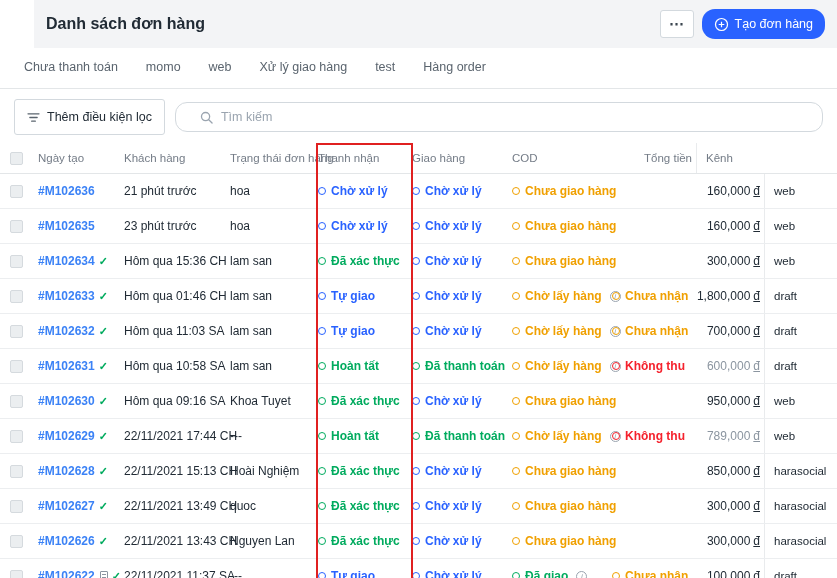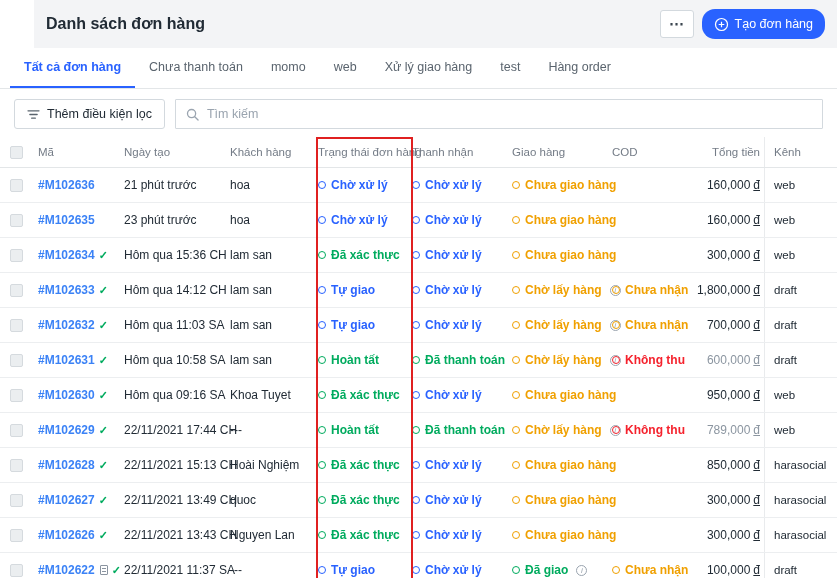--- a/index.html
+++ b/index.html
@@ -13,22 +13,22 @@
   .more-btn { width:34px; height:28px; background:#fff; border:1px solid #d3d9de; border-radius:3px; font-size:15px; font-weight:bold; color:#3c4650; display:flex; align-items:center; justify-content:center; cursor:pointer; }
   .create-btn { height:30px; background:#2962ff; border:none; border-radius:13px; color:#fff; font-size:12.5px; padding:0 12px; display:flex; align-items:center; gap:6px; cursor:pointer; font-family:inherit; }
 
   
   .tabs { background:#fff; border-bottom:1px solid #e3e6e8; display:flex; padding:0 10px; height:41px; }
   .tab { padding:0 14px; display:flex; align-items:center; font-size:12.5px; color:#5a646e; cursor:pointer; border-bottom:2px solid transparent; white-space:nowrap; }
   .tab.active { color:#2962ff; border-bottom-color:#2962ff; font-weight:bold; }
 
   
   .filter-row { display:flex; gap:10px; padding:10px 14px 8px 14px; align-items:center; }
-  .filter-btn { height:30px; border:1px solid #d3d9de; background:#fff; border-radius:3px; padding:0 12px; font-size:12.5px; color:#212b35; display:inline-flex; align-items:center; gap:7px; cursor:pointer; font-family:inherit; white-space:nowrap; }
-  .search-box { flex:1; height:30px; border:1px solid #d3d9de; border-radius:1px; display:flex; align-items:center; padding:0 10px; gap:8px; background:#fff; }
+  .filter-btn { height:36px; border:1px solid #d3d9de; background:#fff; border-radius:3px; padding:0 12px; font-size:12.5px; color:#212b35; display:inline-flex; align-items:center; gap:7px; cursor:pointer; font-family:inherit; white-space:nowrap; }
+  .search-box { flex:1; height:30px; border:1px solid #d3d9de; border-radius:12px; display:flex; align-items:center; padding:0 24px; gap:8px; background:#fff; }
   .search-box input { border:none; outline:none; flex:1; font-size:12.5px; font-family:inherit; color:#212b35; }
   .search-box input::placeholder { color:#9aa4af; }
 
   
   .table-wrap { position:relative; }
   .grid-row { display:grid; grid-template-columns:28px 86px 106px 88px 94px 100px 100px 84px 68px 1fr; padding:0 6px 0 10px; height:35px; }
   .grid-row > .cell { display:flex; align-items:center; height:100%; font-size:12px; overflow:visible; white-space:nowrap; }
   .thead { height:31px; border-bottom:1px solid #e3e6e8; }
   .thead > .cell { color:#747c87; font-size:11.5px; }
   .trow { border-bottom:1px solid #eceef0; }
@@ -67,23 +67,20 @@
             <circle cx="8" cy="8" r="6.4" fill="none" stroke="#fff" stroke-width="1.3"></circle>
             <path d="M8 5v6M5 8h6" stroke="#fff" stroke-width="1.3"></path>
           </svg>
       </span>
       <span>Tạo đơn hàng</span>
     </button>
   </div>
 </div>
 
 <div class="tabs">
-    <div class="tab active">
-      <span>Tất cả đơn hàng</span>
-    </div>
     <div class="tab">
       <span>Chưa thanh toán</span>
     </div>
     <div class="tab">
       <span>momo</span>
     </div>
     <div class="tab">
       <span>web</span>
     </div>
     <div class="tab">
@@ -115,21 +112,20 @@
     </span>
     <input type="text" placeholder="Tìm kiếm" style="">
   </div>
 </div>
 
 <div class="table-wrap">
   <div class="grid-row thead">
     <div class="cell">
         <span class="checkbox"></span>
       </div>
-  <div class="cell">Mã</div>
       <div class="cell">Ngày tạo</div>
       <div class="cell">Khách hàng</div>
       <div class="cell">Trạng thái đơn hàng</div>
       <div class="cell">Thanh nhận</div>
       <div class="cell">Giao hàng</div>
       <div class="cell">COD</div>
       <div class="cell total">Tổng tiền</div>
       <div class="cell kenh">Kênh</div>
     </div>
   <div>
@@ -241,21 +237,21 @@
   </div>
       <div class="grid-row trow">
     <div class="cell">
           <span class="checkbox"></span>
         </div>
     <div class="cell">
       <a class="order-id">#M102633</a>
 
       <span class="check">✓</span>
     </div>
-    <div class="cell">Hôm qua 14:12 CH</div>
+    <div class="cell">Hôm qua 01:46 CH</div>
     <div class="cell">lam san</div>
     <div class="cell">
           <span class="status st-blue">
             <span class="ring"></span>
             <span>Tự giao</span>
           </span>
         </div>
     <div class="cell">
           <span class="status st-blue">
             <span class="ring"></span>

